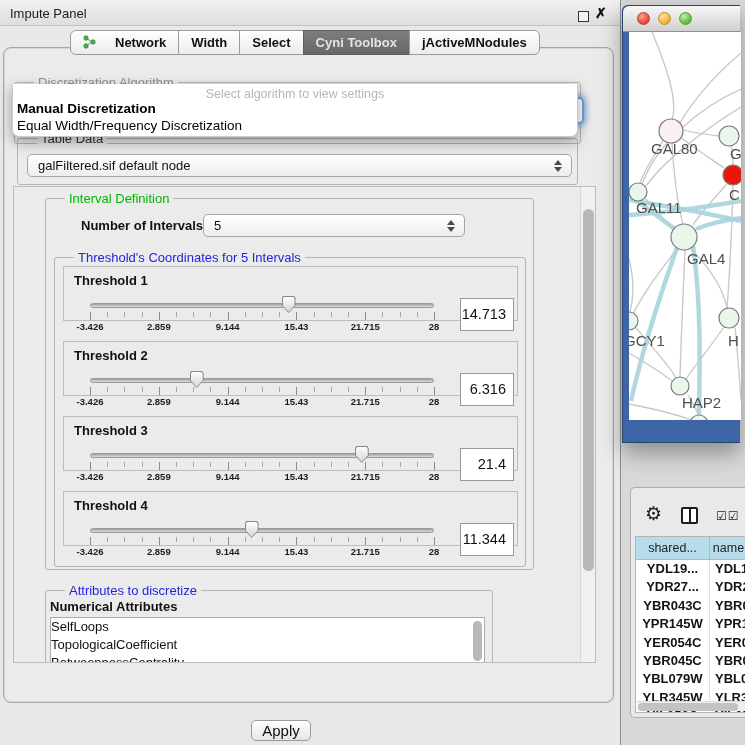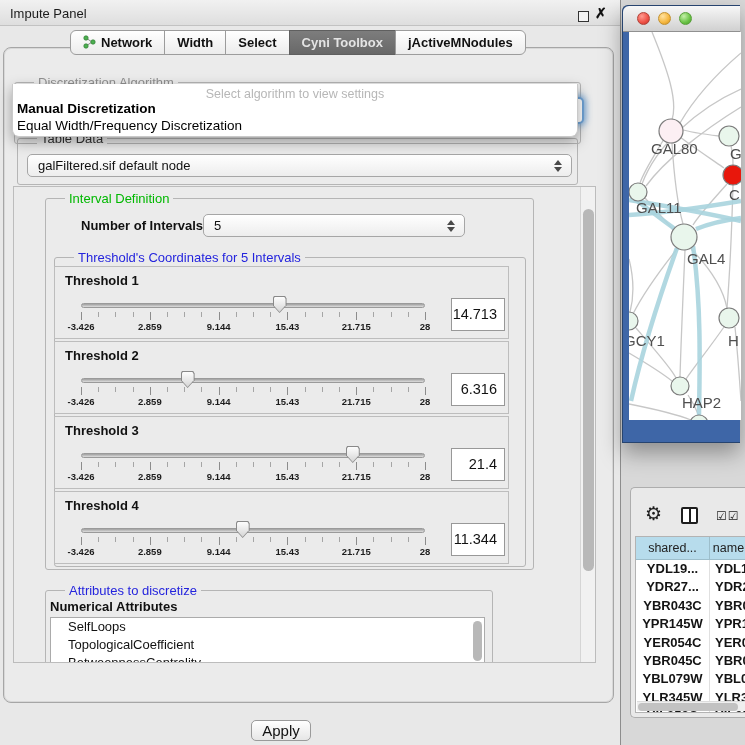--- a/index.html
+++ b/index.html
@@ -14,21 +14,21 @@
   #left{left:0;top:0;width:620px;height:745px;background:#e8e8e8;}
   #titlebar{left:0;top:0;width:620px;height:26px;background:linear-gradient(#f1f1f1,#dedede);
     border-bottom:1px solid #c2c2c2;}
   #titlebar .t{position:absolute;left:10px;top:6px;font-size:13px;color:#1b1b1b;}
   #float-btn{left:578px;top:11px;width:11px;height:11px;border:1.6px solid #333;background:#f4f4f4;}
   #close-btn{left:595px;top:5px;font-size:14px;font-weight:bold;color:#111;cursor:default;}
   
   .tabstrip{display:flex;height:25px;}
   .tab{padding:4px 12px 0 12px;font-size:13px;font-weight:600;color:#111;
     background:linear-gradient(#ffffff,#ececec);border:1px solid #9c9c9c;margin-left:-1px;
-    white-space:nowrap;display:flex;align-items:flex-start;gap:5px;}
+    white-space:nowrap;display:flex;align-items:flex-start;gap:19px;}
   .tab:first-child{border-radius:6px 0 0 6px;margin-left:0;}
   .tab:last-child{border-radius:0 6px 6px 0;}
   .tab.sel{background:linear-gradient(#7d7d7d,#686868);color:#e4e4e4;border-color:#5f5f5f;}
   #toptabs{left:70px;top:30px;}
   #bottomtabs{left:145px;top:703px;}
   
   #outer{left:3px;top:47px;width:611px;height:656px;border:1px solid #a6a6a6;border-radius:8px;
     background:#ebebeb;box-shadow:inset 0 0 0 1px #d8d8d8;}
   .grp{position:absolute;border:1px solid #b5b5b5;border-radius:3px;}
   .glabel{position:absolute;top:-8px;left:19px;background:#ebebeb;padding:0 4px;font-size:13px;color:#333;}
@@ -49,35 +49,35 @@
     box-shadow:0 5px 14px rgba(0,0,0,.35);}
   #popup .prompt{position:absolute;top:3px;left:0;width:100%;text-align:center;font-size:12.5px;color:#b7b7b7;}
   #popup .opt{position:absolute;left:3px;width:99%;font-size:13.5px;color:#000;padding-left:1px;}
   #popup .opt.b{font-weight:bold;top:17px;} #popup .opt.n{top:34px;}
   
   #viewport{left:13px;top:186px;width:583px;height:477px;border:1px solid #bcbcbc;
     background:#ebebeb;overflow:hidden;}
   .vtrack{position:absolute;background:#f1f1f1;border-left:1px solid #d5d5d5;}
   .vthumb{position:absolute;background:#b8b8b8;border-radius:6px;}
   
-  .trow{position:absolute;left:40px;width:455px;height:73px;border:1px solid #bdbdbd;background:#ebebeb;}
+  .trow{position:absolute;left:49px;width:455px;height:55px;border:1px solid #bdbdbd;background:#ebebeb;}
   .tlabel{position:absolute;left:10px;top:6px;font-size:13px;font-weight:bold;color:#111;}
   .track{position:absolute;left:26px;top:36px;width:344px;height:5px;border-radius:3px;
     background:linear-gradient(#9f9f9f,#dedede);border:1px solid #9a9a9a;}
   .thumb{position:absolute;width:14px;height:17px;top:29px;z-index:2;}
   .thumb .o,.thumb .i{position:absolute;clip-path:polygon(10% 0,90% 0,100% 14%,100% 55%,50% 100%,0 55%,0 14%);}
   .thumb .o{inset:0;background:#898989;} .thumb .i{inset:1px;background:linear-gradient(#fdfdfd,#d5d5d5);}
   .tick{position:absolute;width:1px;background:#8c8c8c;top:45px;}
   .ticklab{position:absolute;top:54px;font-size:9.5px;font-weight:bold;color:#1c1c1c;transform:translateX(-50%);}
   .vbox{position:absolute;left:396px;top:31px;width:54px;height:33px;background:#fff;border:1px solid #989898;
     font-size:14.5px;color:#111;text-align:right;line-height:31px;padding-right:7px;}
   
   #attr-title{position:absolute;font-size:13px;font-weight:bold;color:#111;}
   #attr-list{position:absolute;background:#fff;border:1px solid #ababab;overflow:hidden;}
-  .attr-item{font-size:13px;color:#111;line-height:18px;padding-left:17px;white-space:nowrap;}
+  .attr-item{font-size:13px;color:#111;line-height:18px;white-space:nowrap;}
   
   #apply{left:247px;top:672px;width:60px;height:21px;border:1px solid #9a9a9a;border-radius:5px;
     background:linear-gradient(#ffffff,#e6e6e6);font-size:15px;color:#111;text-align:center;line-height:19px;}
   
   #right{left:620px;top:0;width:125px;height:745px;background:#d8d8d8;border-left:1px solid #8d8d8d;}
   #netwin{left:1px;top:5px;width:118px;height:438px;background:var(--frame);
     border:1px solid #27446f;border-right:none;border-radius:6px 0 0 0;box-shadow:0 10px 22px rgba(0,0,0,.35);}
   #nettitle{position:absolute;left:0;top:0;width:100%;height:26px;border-radius:6px 0 0 0;
     background:linear-gradient(#f7f7f7,#d0d0d0);border-bottom:1px solid #909090;}
   .light{position:absolute;top:6px;width:13px;height:13px;border-radius:50%;}

